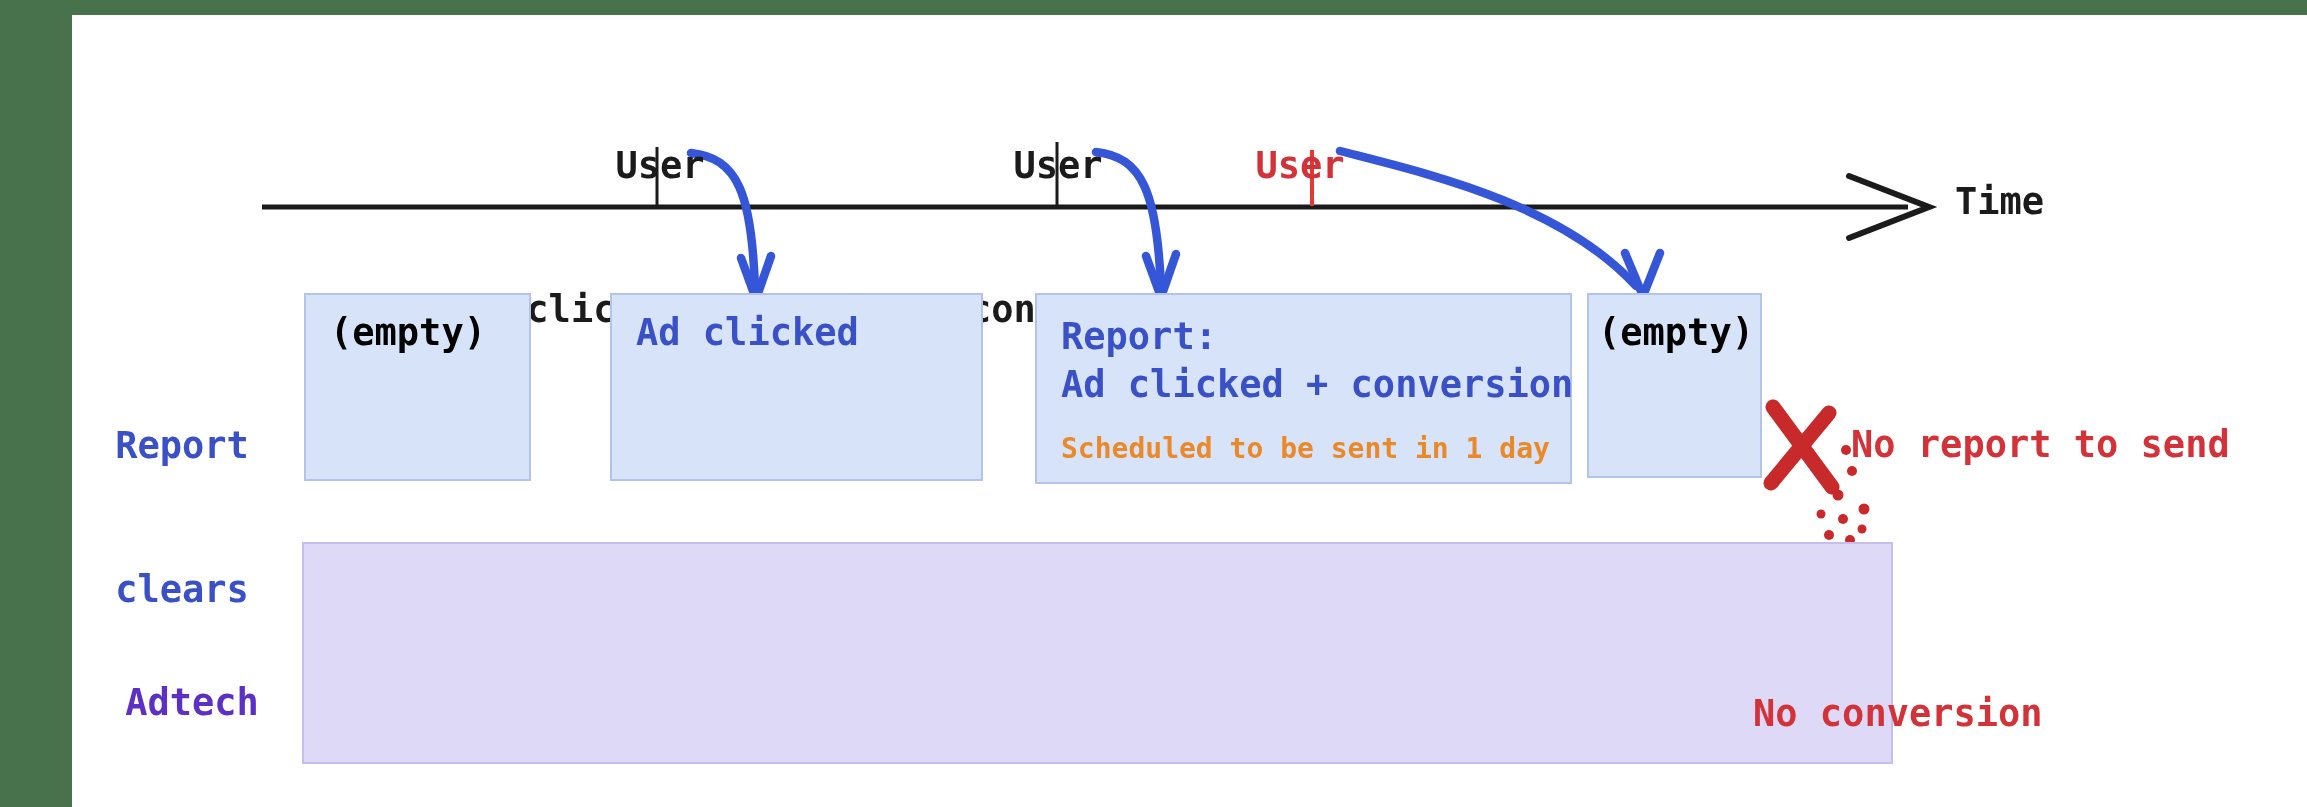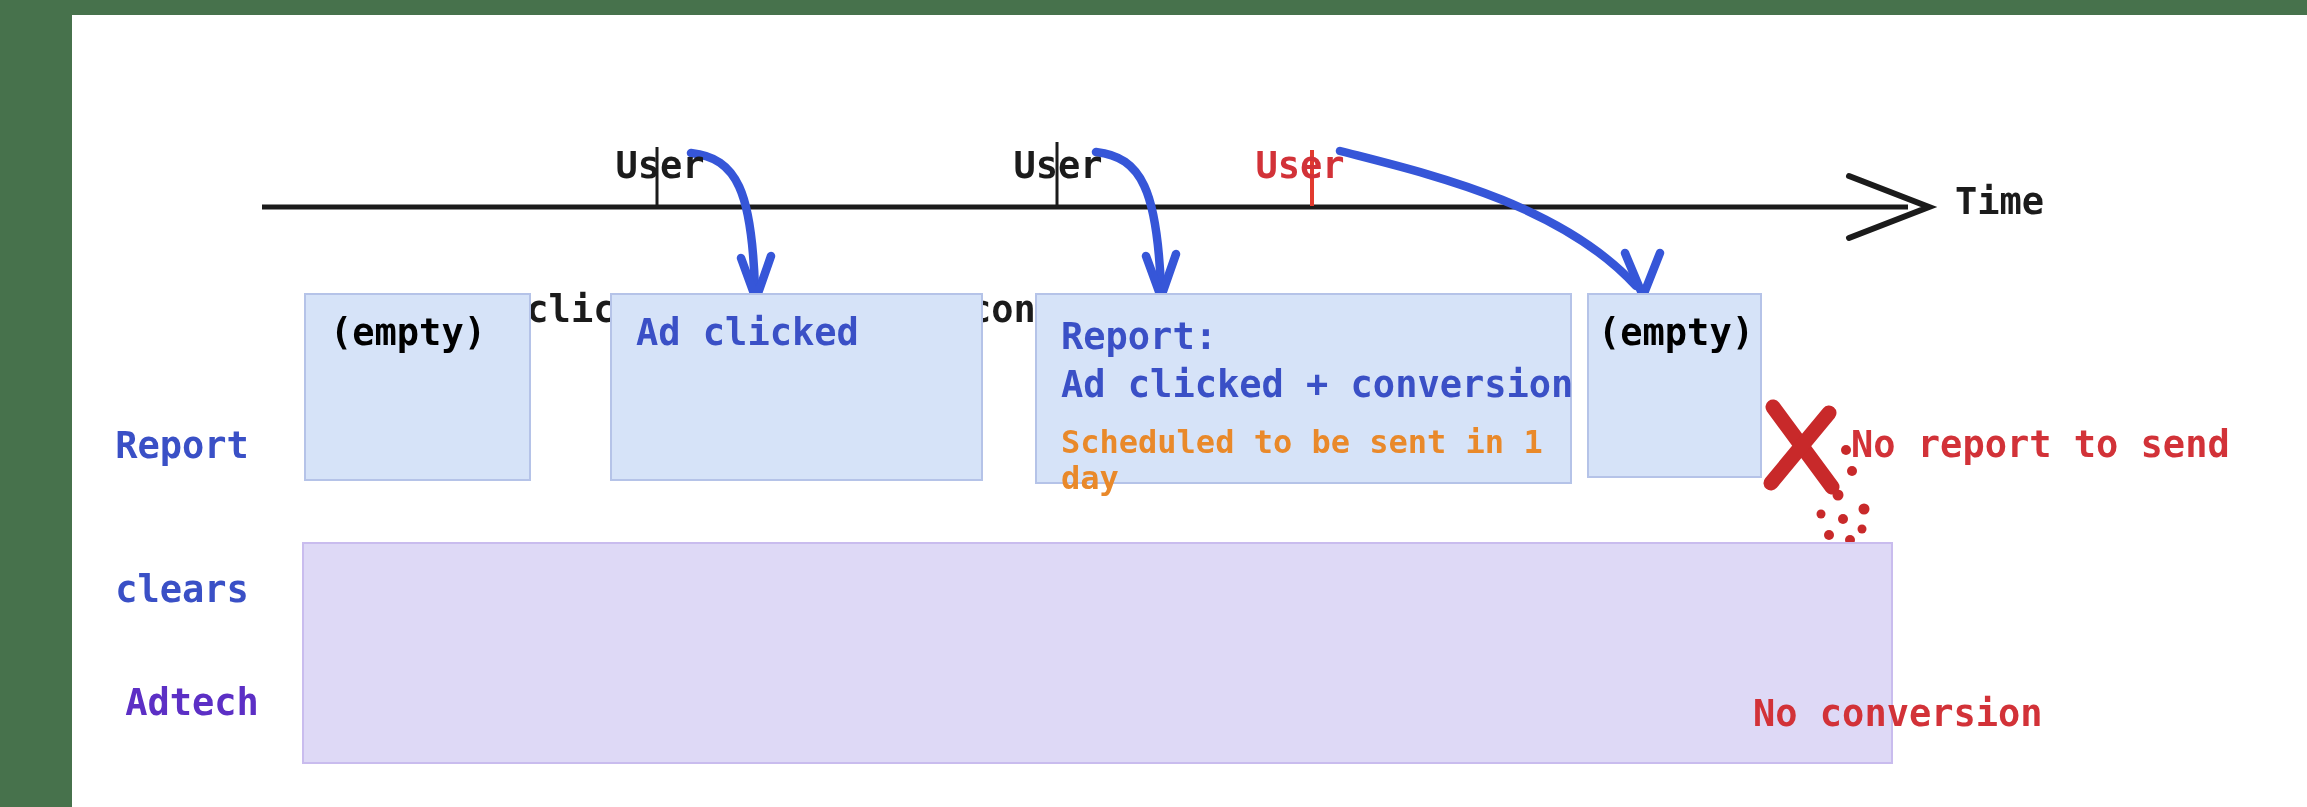--- a/index.html
+++ b/index.html
@@ -18,21 +18,21 @@
   .blue{color:#3a50c6;}
   .red{color:#d23238;}
   .purple{color:#5c2fc5;}
   .muted{color:#000000;}
 
   .storage-box{
     position:absolute;top:293px;height:188px;box-sizing:border-box;
     background:#d6e3f8;border:2.5px solid #b5c3e8;
   }
   .storage-box .inner{padding:14px 0 0 24px;}
-  .box-note{font-size:32px;line-height:36px;color:#e9892a;margin-top:15px;}
+  .box-note{font-size:28px;line-height:36px;color:#e9892a;margin-top:22px;}
 
   .server-box{
     position:absolute;left:302px;top:542px;width:1591px;height:222px;box-sizing:border-box;
     background:#ded9f6;border:2.5px solid #c9bcee;
   }
 </style>
 </head>
 <body>
 
 <div class="canvas">

